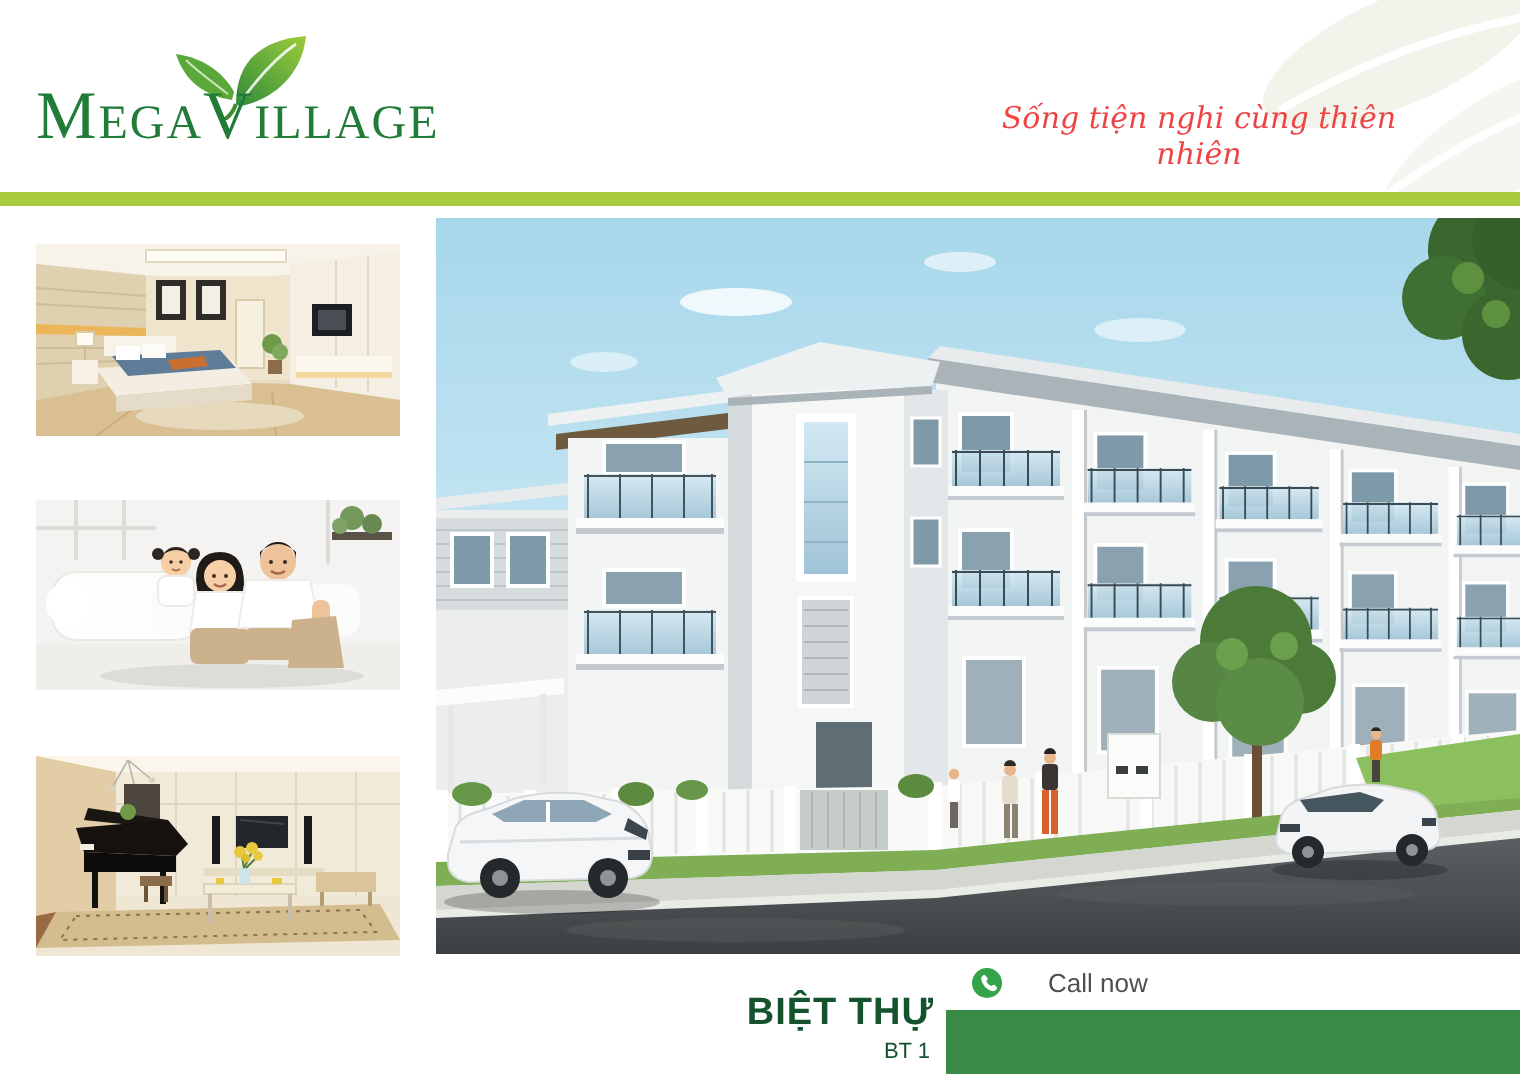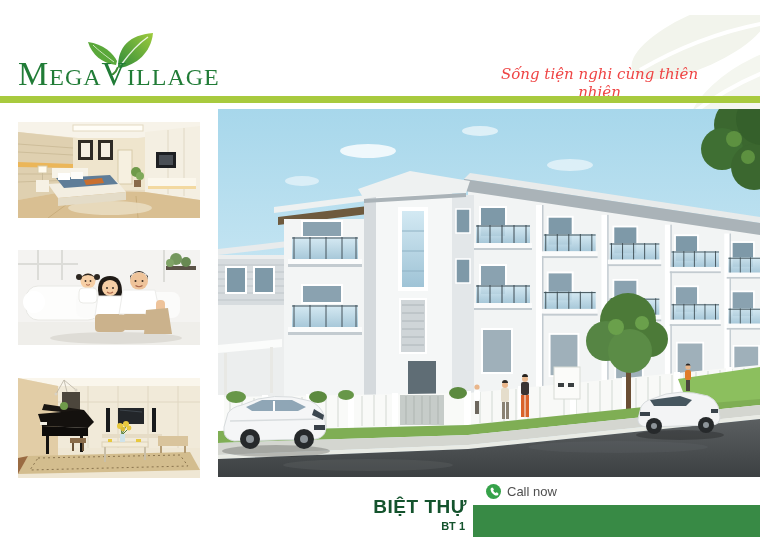--- a/index.html
+++ b/index.html
@@ -1,20 +1,20 @@
 <!DOCTYPE html>
 <html><head>
 <meta charset="utf-8">
 <style>
   html,body{margin:0;padding:0;background:#ffffff;}
   .page{position:relative;width:760px;height:537px;background:#ffffff;overflow:hidden;
         font-family:"Liberation Sans",sans-serif;}
 
   
-  .header{position:absolute;left:0;top:15px;width:760px;height:97px;}
+  .header{position:absolute;left:0;top:0;width:760px;height:97px;}
   .watermark{position:absolute;right:0;top:0;width:230px;height:100px;pointer-events:none;}
   .logo{position:absolute;left:18px;top:10px;width:210px;height:78px;}
   .logo-text{position:absolute;left:0;top:32px;font-family:"Liberation Serif",serif;
              font-variant:small-caps;font-size:34px;letter-spacing:1px;color:#217c37;
              white-space:nowrap;line-height:1;}
   .logo-leaves{position:absolute;left:66px;top:6px;width:72px;height:44px;}
   .tagline{position:absolute;left:492px;top:50px;width:215px;text-align:center;
            font-family:"DejaVu Serif",serif;font-style:italic;font-size:15px;color:#ef4444;}
   .divider{position:absolute;left:0;top:96px;width:760px;height:7px;background:#a8ca3e;}
 
@@ -23,25 +23,25 @@
   .thumb svg{display:block;width:100%;height:100%;}
   .thumb-1{top:122px;height:96px;}
   .thumb-2{top:250px;height:95px;}
   .thumb-3{top:378px;height:100px;}
 
   
   .hero{position:absolute;left:218px;top:109px;width:542px;height:368px;overflow:hidden;}
   .hero svg{display:block;width:100%;height:100%;}
 
   
-  .call-now{position:absolute;left:486px;top:484px;display:flex;align-items:flex-start;gap:6px;cursor:pointer;}
+  .call-now{position:absolute;left:486px;top:484px;display:flex;align-items:flex-start;gap:23px;cursor:pointer;}
   .call-now-label{font-size:13px;color:#4f4f4f;}
   .project-title-block{position:absolute;right:293px;top:497px;text-align:right;color:#14532d;}
   .project-title{font-size:19px;font-weight:bold;letter-spacing:.5px;line-height:1.1;}
-  .project-subtitle{font-size:11px;font-weight:bold;margin-top:2px;padding-right:2px;}
+  .project-subtitle{font-size:11px;font-weight:normal;margin-top:2px;padding-right:2px;}
   .green-bar{position:absolute;left:473px;top:505px;width:287px;height:32px;background:#388a45;}
 </style>
 </head>
 <body>
 
 <div class="page">
 
   <div class="header">
 
     <svg class="watermark" viewBox="0 0 230 100">

